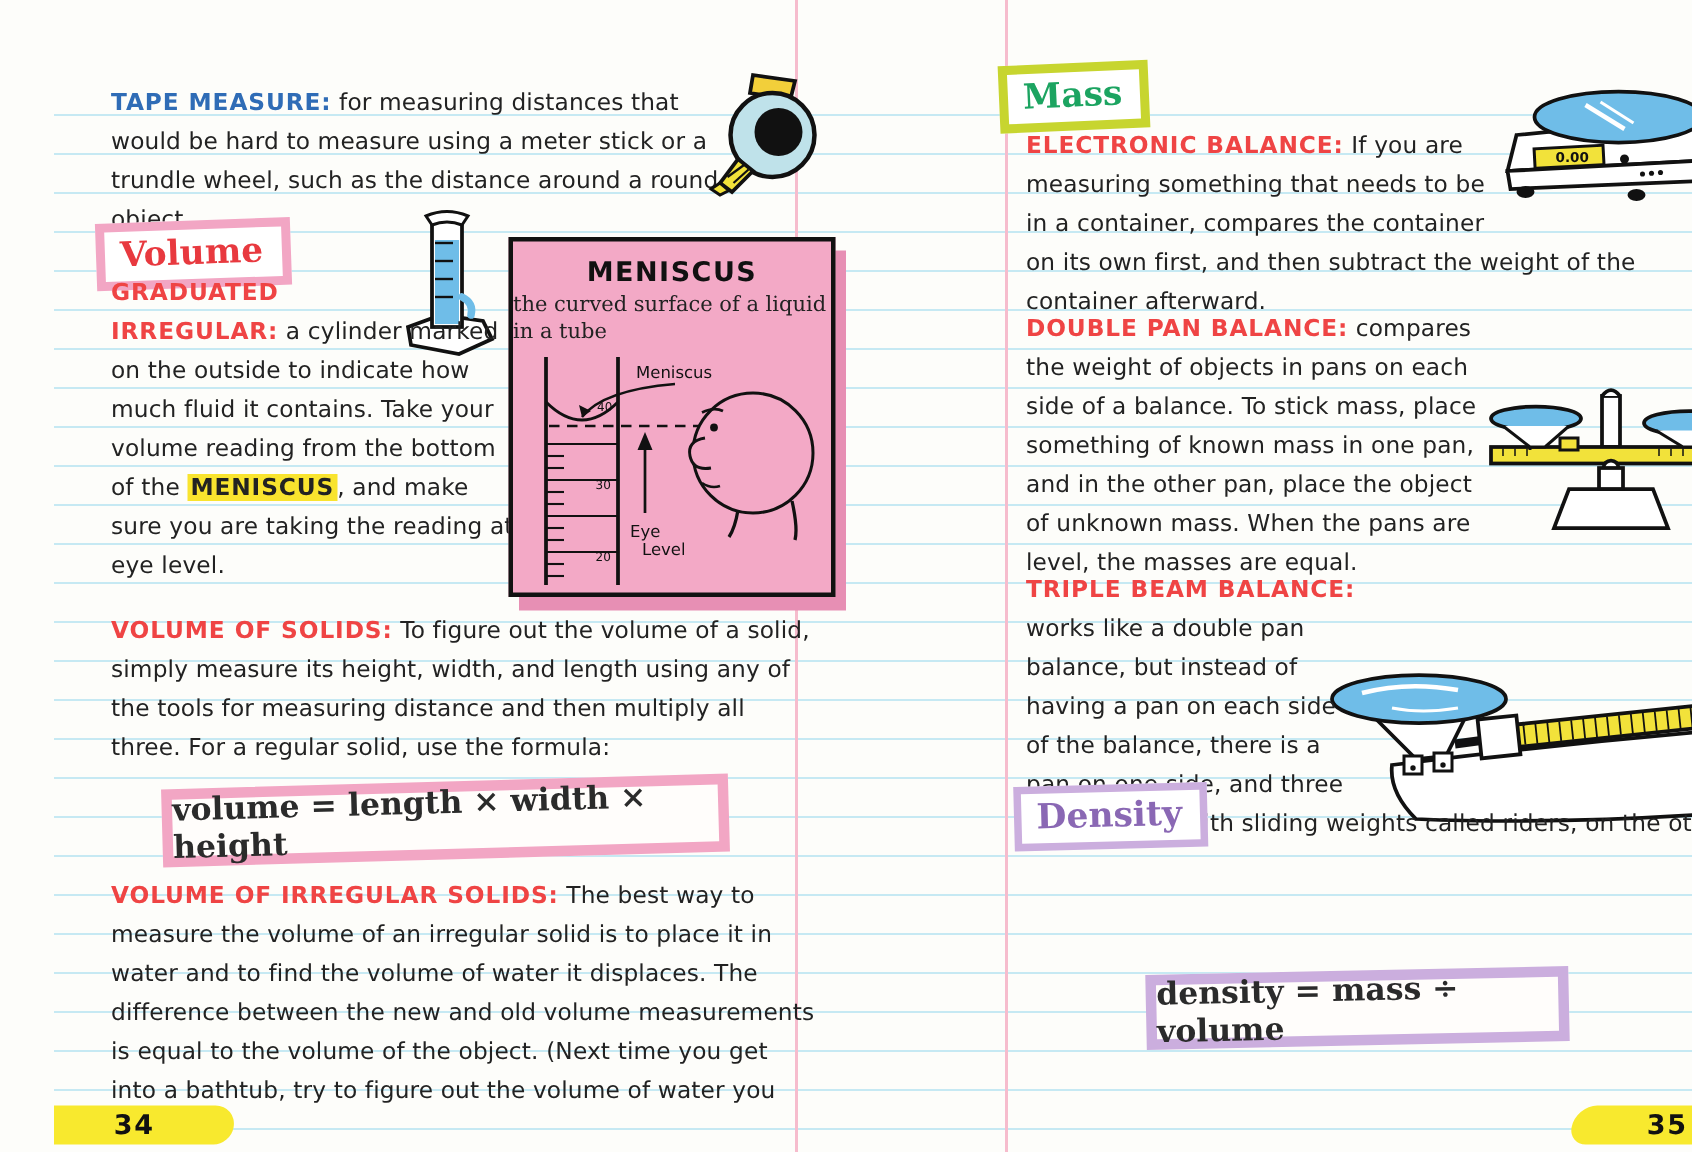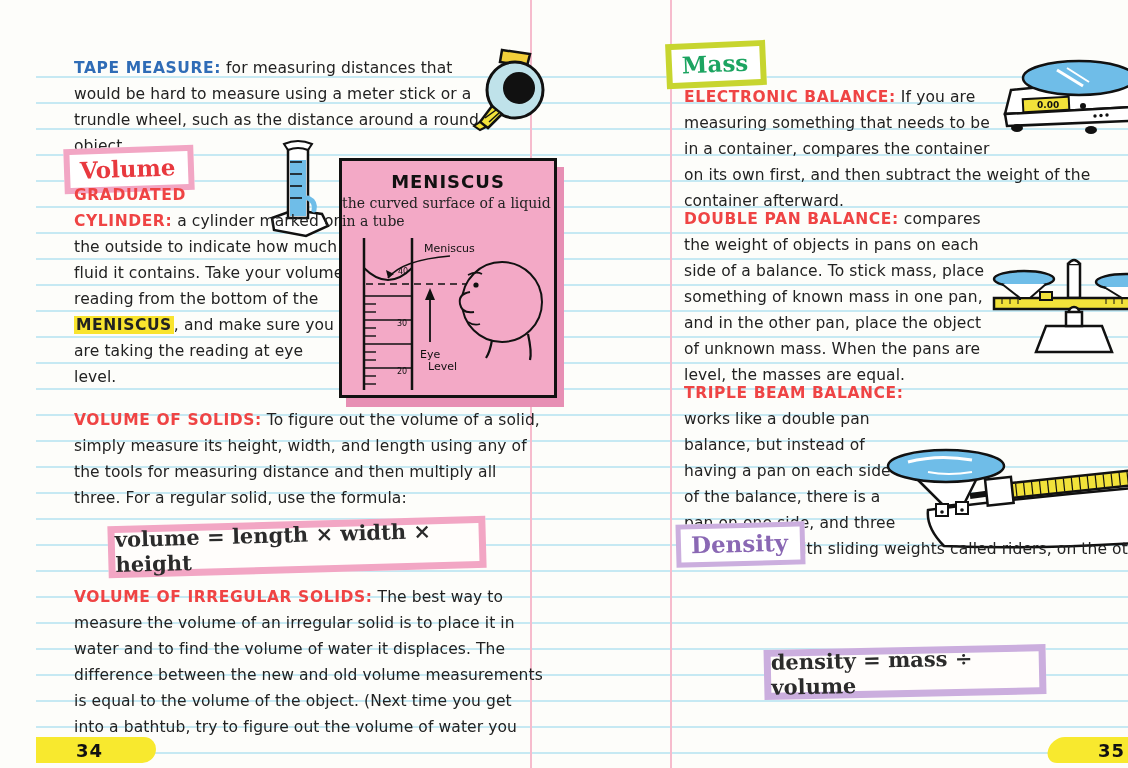--- a/index.html
+++ b/index.html
@@ -81,21 +81,21 @@
     <rect x="28" y="22" width="16" height="56" fill="#6fbde8"></rect>
     <path d="M22,6 Q36,0 50,6 L46,12 Q36,8 26,12 Z" fill="#fff" stroke="#111" stroke-width="2"></path>
     <line x1="28" y1="24" x2="40" y2="24" stroke="#111" stroke-width="1.6"></line>
     <line x1="28" y1="36" x2="40" y2="36" stroke="#111" stroke-width="1.6"></line>
     <line x1="28" y1="48" x2="40" y2="48" stroke="#111" stroke-width="1.6"></line>
     <line x1="28" y1="60" x2="40" y2="60" stroke="#111" stroke-width="1.6"></line>
     <path d="M46,60 q8,4 6,12" stroke="#6fbde8" stroke-width="5" fill="none" stroke-linecap="round"></path>
   </svg>
 
   <div class="para" style="left:38px; top:182px; width:272px;">
-    <span class="h-red" style="display:block;">GRADUATED</span><span class="h-red">CYLINDER:</span><span> a cylinder marked on the outside to indicate how much fluid it contains. Take your volume reading from the bottom of the </span><span class="hl-yellow">MENISCUS</span><span>, and make sure you are taking the reading at eye level.</span>
+    <span class="h-red" style="display:block;">GRADUATED</span><span class="h-red">IRREGULAR:</span><span> a cylinder marked on the outside to indicate how much fluid it contains. Take your volume reading from the bottom of the </span><span class="hl-yellow">MENISCUS</span><span>, and make sure you are taking the reading at eye level.</span>
   </div>
 
   <div class="meniscus-box">
     <div class="meniscus-title">MENISCUS</div>
     <div class="meniscus-sub">the curved surface of a liquid in a tube</div>
     <svg width="208" height="166" viewBox="0 0 208 166">
 
       <line x1="22" y1="8" x2="22" y2="160" stroke="#111" stroke-width="2.5"></line>
       <line x1="70" y1="8" x2="70" y2="160" stroke="#111" stroke-width="2.5"></line>
 

